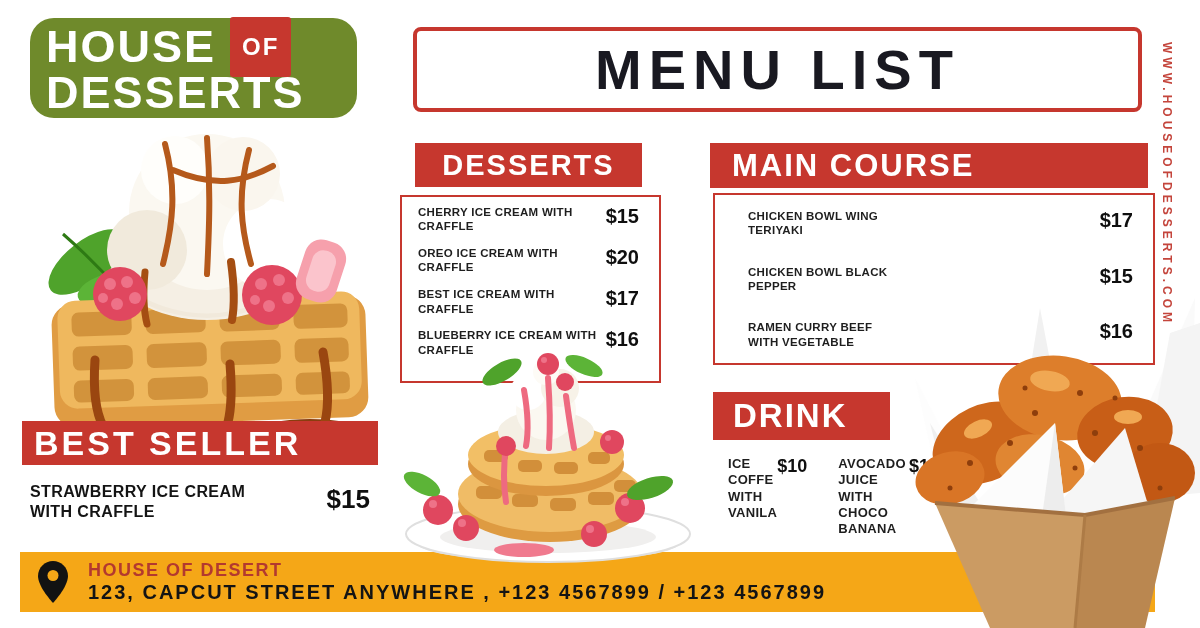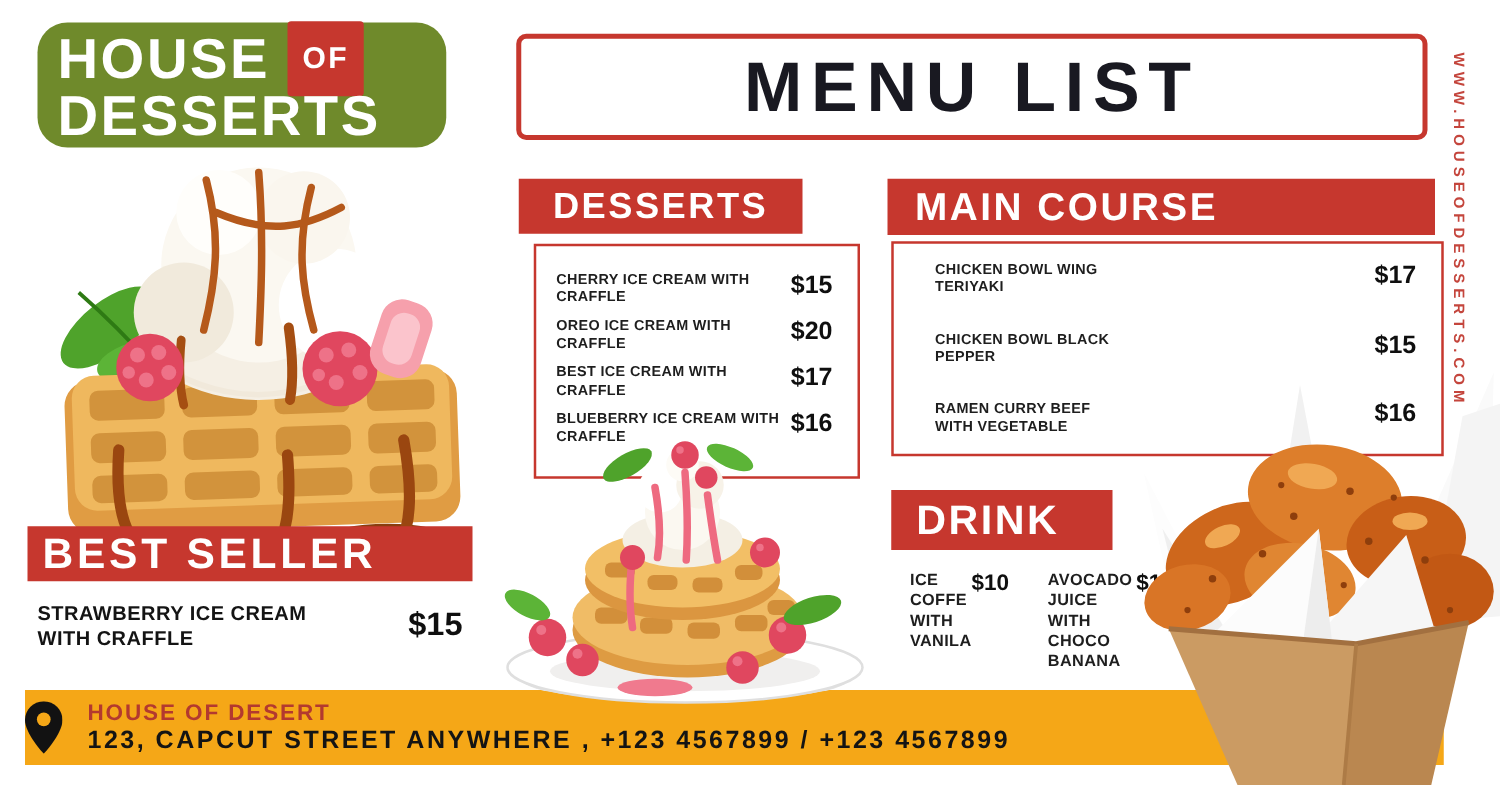--- a/index.html
+++ b/index.html
@@ -26,36 +26,36 @@
   
   .banner{background:#C6372E;color:#fff;font-weight:800;letter-spacing:2px;
           display:flex;align-items:center;box-sizing:border-box;z-index:3;}
   .banner-desserts{left:415px;top:143px;width:227px;height:44px;font-size:29px;justify-content:center;}
   .banner-main{left:710px;top:143px;width:438px;height:45px;font-size:31px;padding-left:22px;}
   .banner-drink{left:713px;top:392px;width:177px;height:48px;font-size:33px;padding-left:20px;}
   .banner-best{left:22px;top:421px;width:356px;height:44px;font-size:34px;padding-left:12px;letter-spacing:3px;z-index:3;}
   
   .list-box{border:2px solid #C6372E;background:#fff;box-sizing:border-box;z-index:1;
             display:flex;flex-direction:column;justify-content:space-between;}
-  .box-desserts{left:427px;top:195px;width:261px;height:188px;padding:20px 20px 24px 16px;}
+  .box-desserts{left:400px;top:195px;width:261px;height:188px;padding:8px 20px 24px 16px;}
   .box-main{left:713px;top:193px;width:442px;height:172px;padding:14px 20px 14px 33px;}
   .m-item{display:flex;justify-content:space-between;align-items:flex-start;}
   .m-name{font-size:11.5px;font-weight:700;color:#1e1e1e;letter-spacing:0.3px;line-height:1.25;white-space:pre-line;}
   .m-price{font-size:20px;font-weight:800;color:#0f0f0f;line-height:1;margin-top:1px;}
   
   .list-drink{left:713px;top:456px;width:226px;display:flex;flex-direction:row;gap:16px;z-index:1;}
   .list-drink .m-name{font-size:13px;padding-left:15px;}
   .list-drink .m-price{font-size:18px;}
   
   .best-row{left:30px;top:482px;width:340px;display:flex;justify-content:space-between;z-index:1;}
   .bs-name{font-size:16px;font-weight:800;color:#141414;letter-spacing:0.4px;line-height:1.25;white-space:pre-line;}
   .bs-price{font-size:26px;font-weight:800;color:#0f0f0f;margin-top:2px;}
   
   .footer{left:20px;top:552px;width:1135px;height:60px;background:#F5A717;z-index:1;
-          display:flex;align-items:center;box-sizing:border-box;}
+          display:flex;align-items:center;box-sizing:border-box;padding-left:18px;}
   .pin{width:30px;height:42px;flex:0 0 auto;margin-right:20px;}
   .f-text{display:flex;flex-direction:column;justify-content:center;}
   .f-title{font-size:18px;font-weight:800;letter-spacing:1.5px;color:#B3392F;line-height:1.15;}
   .f-address{font-size:20px;font-weight:700;letter-spacing:2px;color:#141414;line-height:1.2;}
   
   .img{z-index:2;}
   .img-left{left:25px;top:112px;width:370px;height:333px;}
   .img-center{left:398px;top:348px;width:300px;height:218px;}
   .img-right{left:890px;top:293px;width:310px;height:335px;}
 </style>

